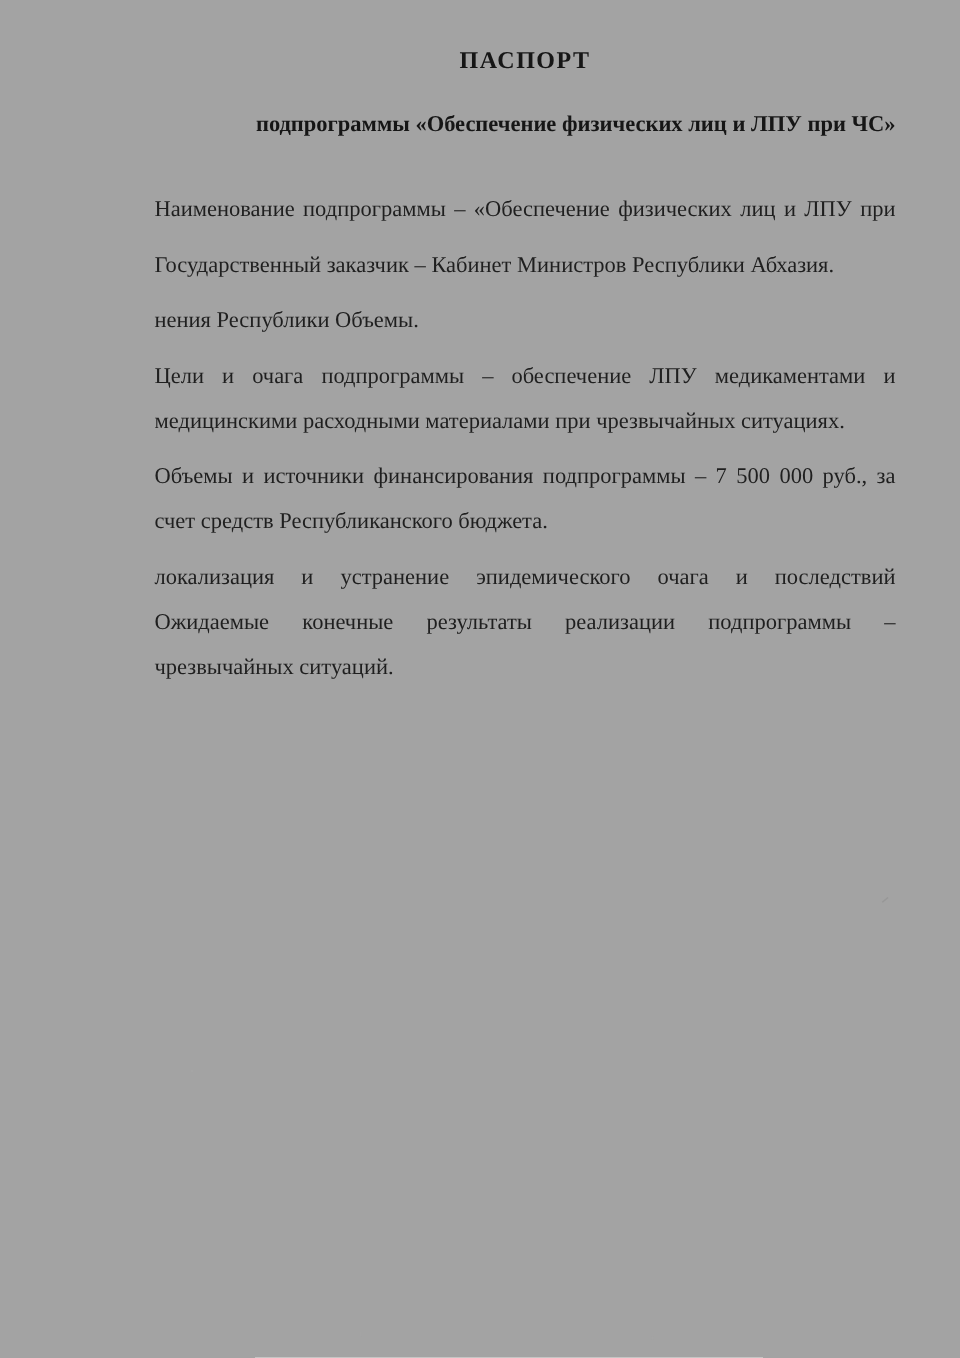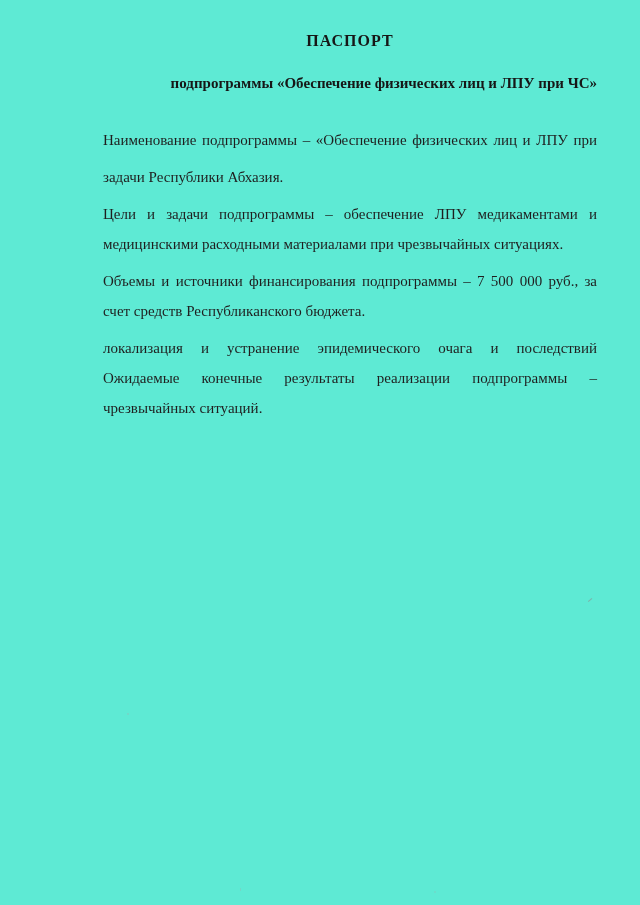--- a/index.html
+++ b/index.html
@@ -13,21 +13,21 @@
     overflow: hidden;
     position: relative;
     font-family: "Liberation Serif", "DejaVu Serif", serif;
     color: #1f1f1f;
   }
   .page {
     position: absolute;
     left: 0; top: 0;
     width: 640px;
     height: 905px;
-    background: #5eead4;
+    background: #a3a3a3;
   }
   .doc {
     position: absolute;
     left: 103px;
     top: 0;
     width: 494px;
   }
   .title {
     margin: 30px 0 0 0;
     text-align: center;
@@ -102,27 +102,30 @@
     <div class="title">ПАСПОРТ</div>
 
     <div class="subtitle">подпрограммы «Обеспечение физических лиц и ЛПУ при ЧС»</div>
 
     <div class="body">
 
       <div class="para">
         <div class="line just">Наименование подпрограммы – «Обеспечение физических лиц и ЛПУ при</div>
       </div>
 
-
       <div class="para">
-        <div class="line">задачи Республики Абхазия.</div>
+        <div class="line">Государственный заказчик – Кабинет Министров Республики Абхазия.</div>
       </div>
 
       <div class="para">
-        <div class="line just">Цели и задачи подпрограммы – обеспечение ЛПУ медикаментами и</div>
+        <div class="line">нения Республики Объемы.</div>
+      </div>
+
+      <div class="para">
+        <div class="line just">Цели и очага подпрограммы – обеспечение ЛПУ медикаментами и</div>
         <div class="line">медицинскими расходными материалами при чрезвычайных ситуациях.</div>
       </div>
 
 
       <div class="para">
         <div class="line just">Объемы и источники финансирования подпрограммы – 7 500 000 руб., за</div>
         <div class="line">счет средств Республиканского бюджета.</div>
       </div>
 
       <div class="para">

